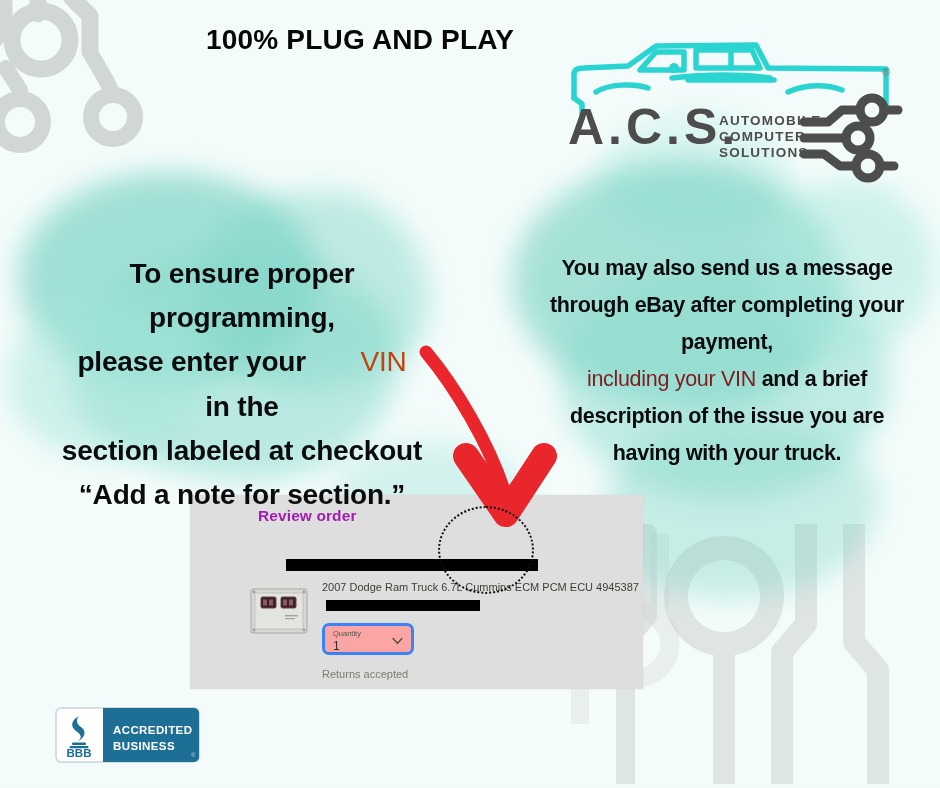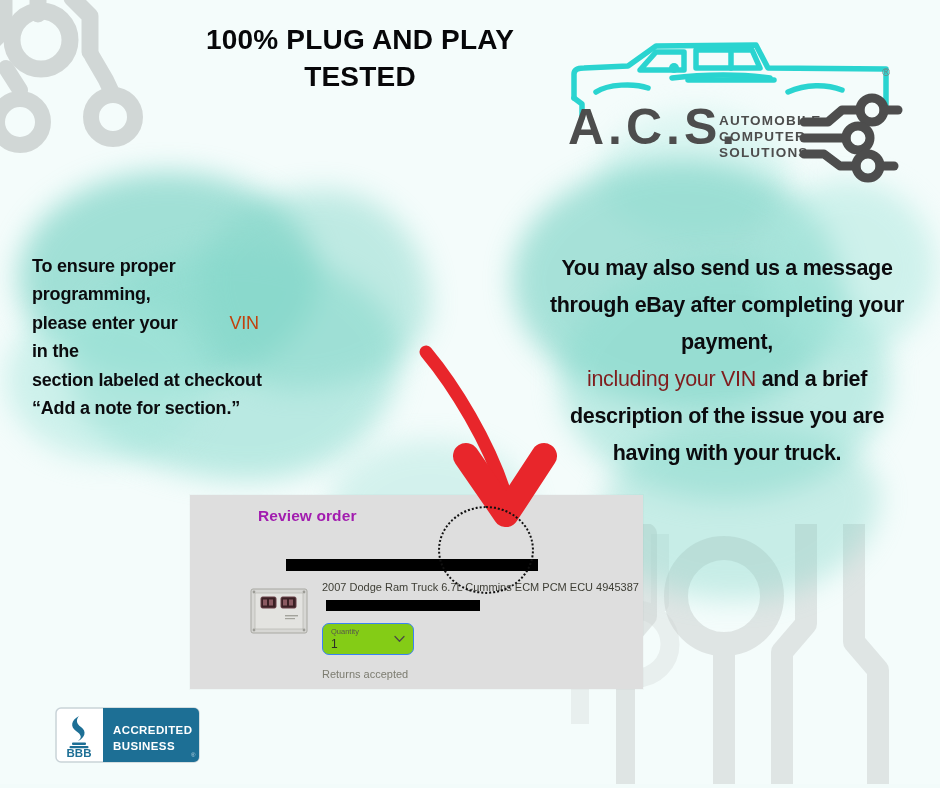--- a/index.html
+++ b/index.html
@@ -54,23 +54,23 @@
   .headline div { white-space: nowrap; }
 
   
   .logo { position: absolute; left: 556px; top: 26px; width: 360px; height: 160px; z-index: 6; }
   .logo svg { width: 100%; height: 100%; display: block; }
 
   
   .msg { position: absolute; z-index: 6; color: #0b0b0e; }
   .msg-left {
     left: 32px; top: 252px; width: 420px;
-    text-align: left;
+    text-align: center;
     font-weight: 800;
-    font-size: 18px;
+    font-size: 28px;
     line-height: 1.58;
     letter-spacing: -.2px;
   }
   .msg-right {
     left: 532px; top: 250px; width: 390px;
     text-align: center;
     font-weight: 700;
     font-size: 21.5px;
     line-height: 1.72;
     letter-spacing: -.3px;
@@ -112,21 +112,21 @@
 
   .item-thumb {
     position: absolute; left: 55px; top: 86px; width: 70px; height: 62px;
   }
   .item-title {
     position: absolute; left: 132px; top: 86px;
     font-size: 11px; color: #3e3e35; white-space: nowrap;
   }
   .qty-box {
     position: absolute; left: 132px; top: 128px; width: 92px; height: 32px;
-    border: 1px solid #3b82f6; border-radius: 7px; background: #84cc16;
+    border: 3px solid #3b82f6; border-radius: 7px; background: #fca5a5;
   }
   .qty-label { position: absolute; left: 8px; top: 3px; font-size: 7.5px; color: #56564c; }
   .qty-value { position: absolute; left: 8px; top: 13px; font-size: 12px; color: #2e2e28; }
   .qty-caret { position: absolute; right: 8px; top: 11px; width: 11px; height: 8px; }
   .returns {
     position: absolute; left: 132px; top: 173px;
     font-size: 11px; color: #7c7c70;
   }
 
   
@@ -186,21 +186,20 @@
     <div class="blob blob-l4"></div>
     <div class="blob blob-r1"></div>
     <div class="blob blob-r2"></div>
     <div class="blob blob-r3"></div>
     <div class="blob blob-r4"></div>
     <div class="blob blob-c1"></div>
   </div>
 
   <div class="headline">
     <div>100% PLUG AND PLAY</div>
-    <div>TESTED</div>
   </div>
 
   <div class="logo">
     <svg viewBox="0 0 360 160">
 
       <g fill="none" stroke="#2ad4d0" stroke-width="5.5" stroke-linecap="round" stroke-linejoin="round">
         <path d="M 18 72 L 18 48 C 18 44 22 42 28 42 L 72 40 L 100 20 L 200 19 L 212 42 L 330 43 L 330 86"></path>
         <path d="M 18 72 L 26 78 L 26 92"></path>
         <path d="M 100 26 L 128 26 L 128 44 L 84 44 Z"></path>
         <path d="M 140 24 L 196 24 L 204 42 L 140 42 Z"></path>

